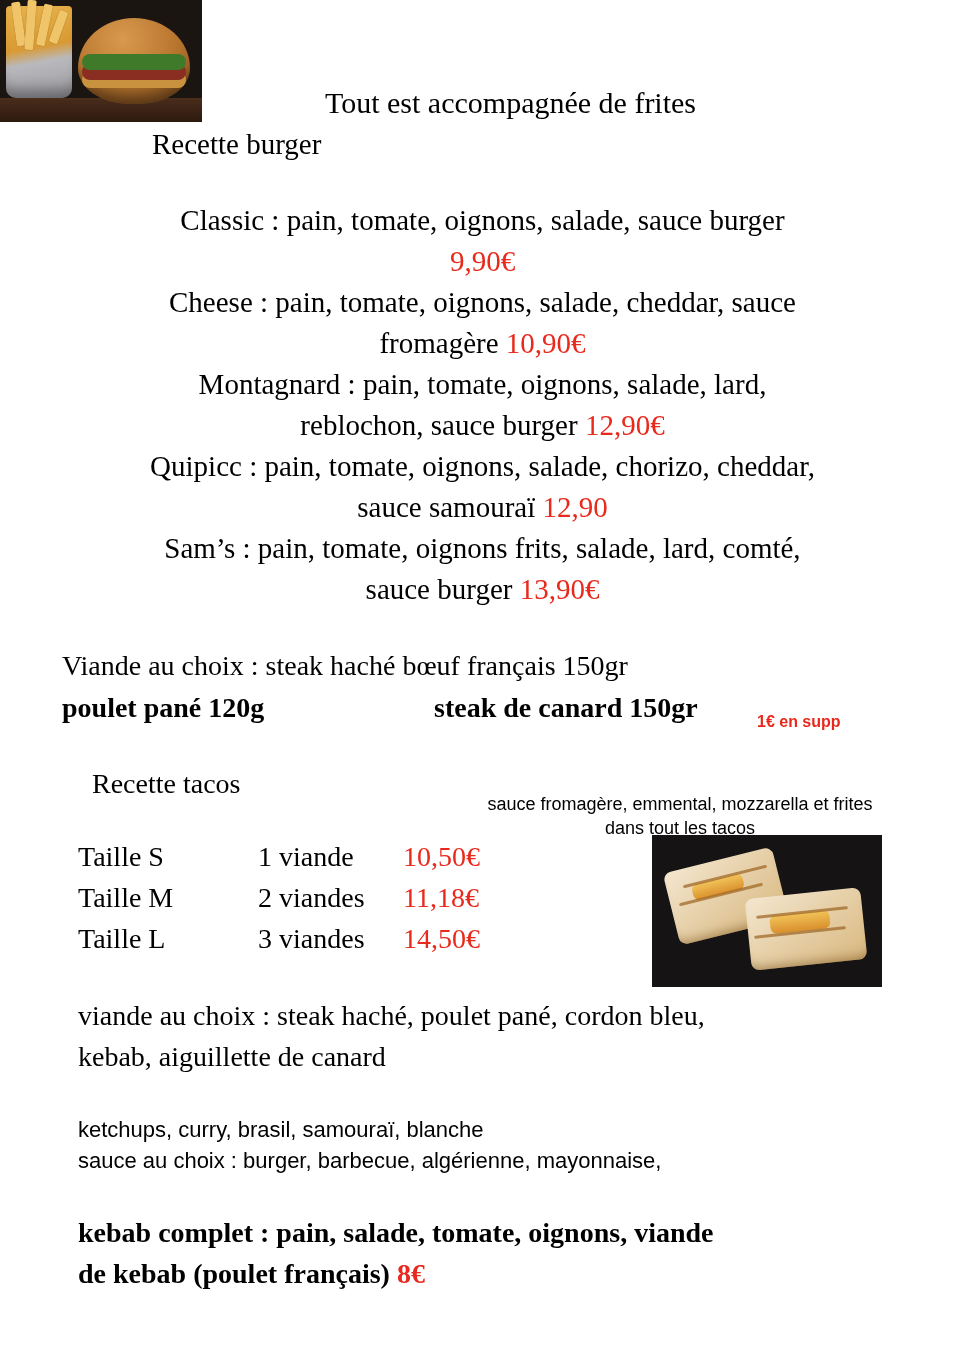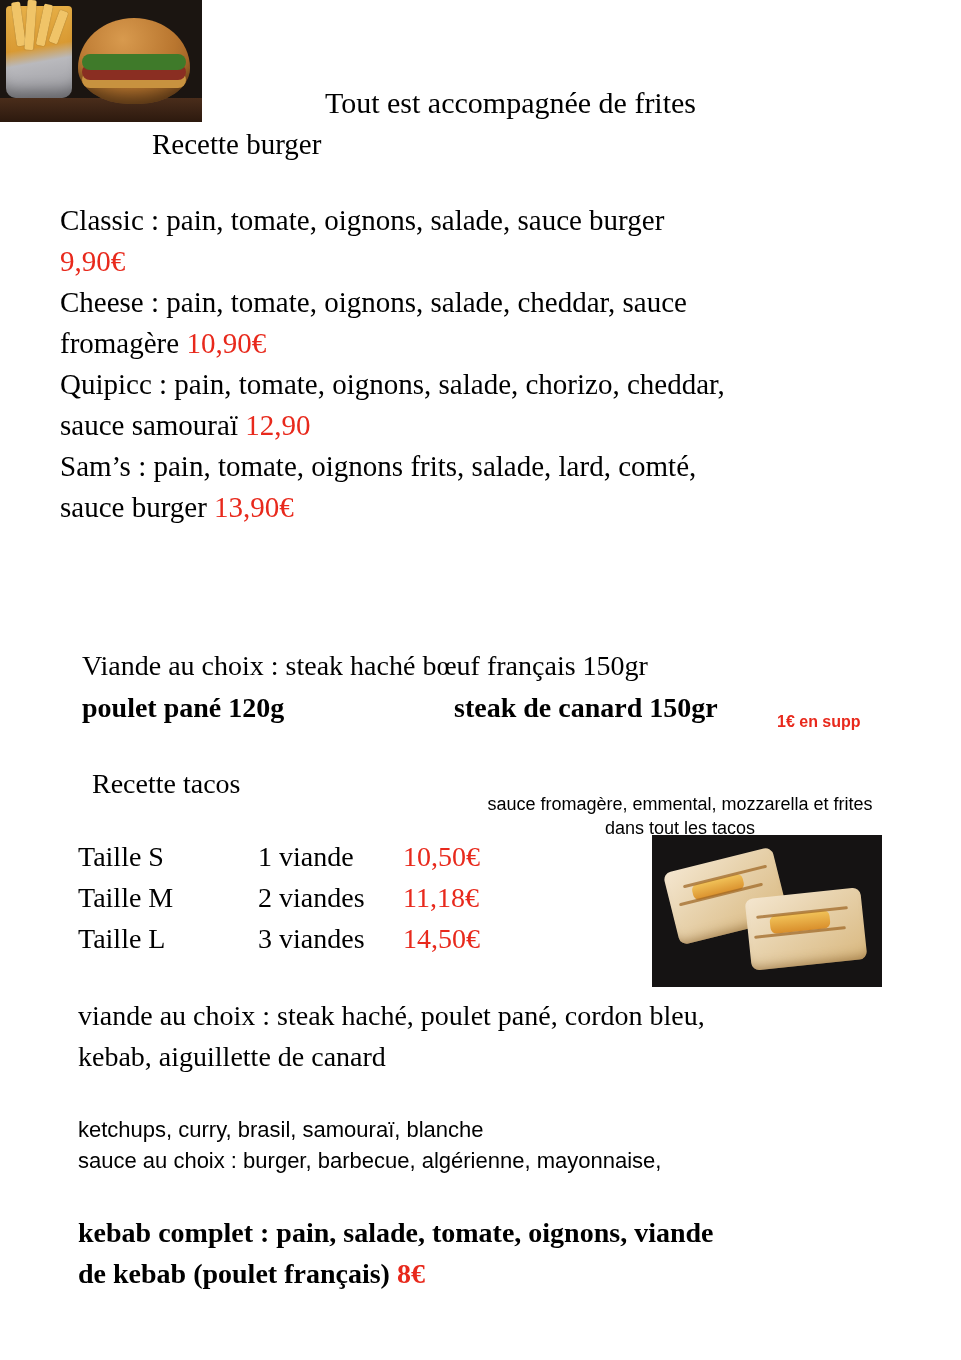--- a/index.html
+++ b/index.html
@@ -128,29 +128,30 @@
   #burger-title {
     left: 152px;
     top: 128px;
     font-size: 29px;
   }
 
   #burger-list {
     left: 60px;
     top: 200px;
     width: 845px;
+    text-align: center;
     font-size: 29px;
     line-height: 41px;
   }
   #burger-list .item { margin-bottom: 0px; }
 
   .price { color: #e8291c; }
 
   #viande-burger {
-    left: 82px;
+    left: 62px;
     top: 645px;
     width: 830px;
     font-size: 28px;
     line-height: 42px;
   }
   #viande-burger .row2 {
     display: block;
     position: relative;
     font-weight: bold;
   }
@@ -241,20 +242,24 @@
 <div class="txt" id="burger-title">Recette burger</div>
 
 <div class="txt" id="burger-list">
   <div class="item">
     <span>Classic : pain, tomate, oignons, salade, sauce burger</span><br>
     <span></span><span class="price">9,90€</span>
   </div>
   <div class="item">
     <span>Cheese : pain, tomate, oignons, salade, cheddar, sauce</span><br>
     <span>fromagère </span><span class="price">10,90€</span>
+  </div>
+  <div class="item">
+    <span>Montagnard : pain, tomate, oignons, salade, lard,</span><br>
+    <span>reblochon, sauce burger  </span><span class="price">12,90€</span>
   </div>
   <div class="item">
     <span>Quipicc : pain, tomate, oignons, salade, chorizo, cheddar,</span><br>
     <span>sauce samouraï  </span><span class="price">12,90</span>
   </div>
   <div class="item">
     <span>Sam’s : pain, tomate, oignons frits, salade, lard, comté,</span><br>
     <span>sauce burger  </span><span class="price">13,90€</span>
   </div>
 </div>

